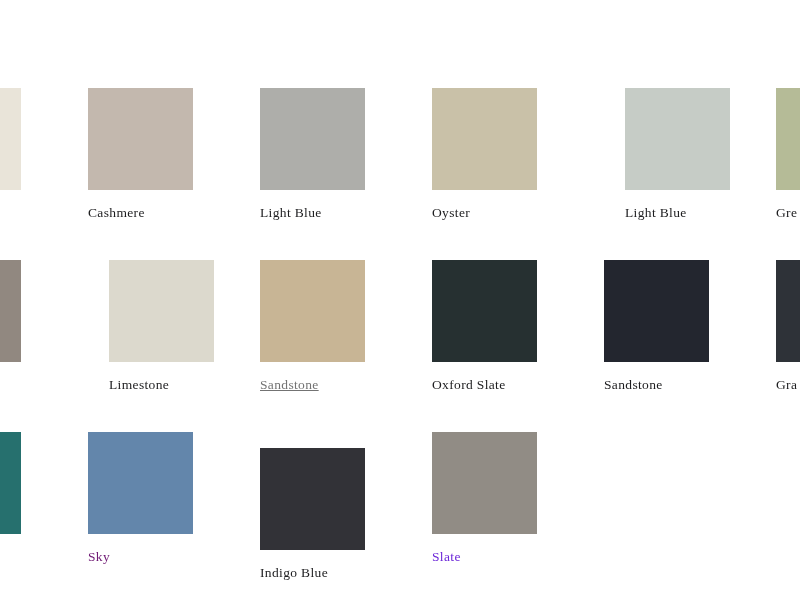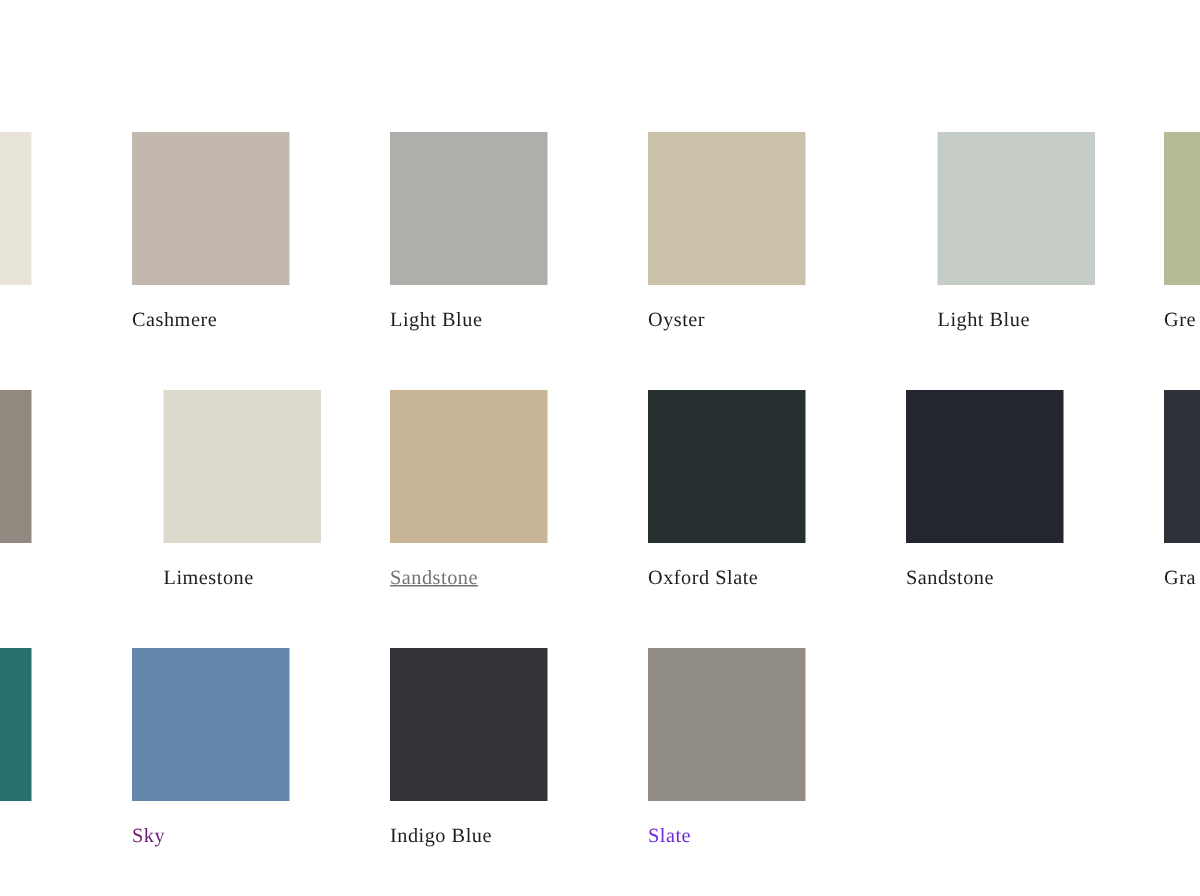--- a/index.html
+++ b/index.html
@@ -118,21 +118,21 @@
 
   <div class="swatch-row" style="top:432px;">
     <div class="swatch-cell clipped-left" style="left:-84px;">
       <span class="swatch-chip" style="background-color: rgb(38, 112, 110);"></span>
       <span class="swatch-label" style="color: rgb(29, 29, 31);"></span>
     </div>
     <div class="swatch-cell" style="left:88px;">
       <span class="swatch-chip" style="background-color: rgb(99, 134, 171);"></span>
       <span class="swatch-label" style="color: #701a75;">Sky</span>
     </div>
-    <div class="swatch-cell" style="left:260px;">
+    <div class="swatch-cell" style="left:260px;margin-top:16px;">
       <span class="swatch-chip" style="background-color: rgb(50, 50, 55);"></span>
       <span class="swatch-label" style="color: rgb(29, 29, 31);">Indigo Blue</span>
     </div>
     <div class="swatch-cell" style="left:432px;">
       <span class="swatch-chip" style="background-color: rgb(145, 140, 133);"></span>
       <span class="swatch-label" style="color: #6d28d9;">Slate</span>
     </div>
   </div>
 
 </div>

